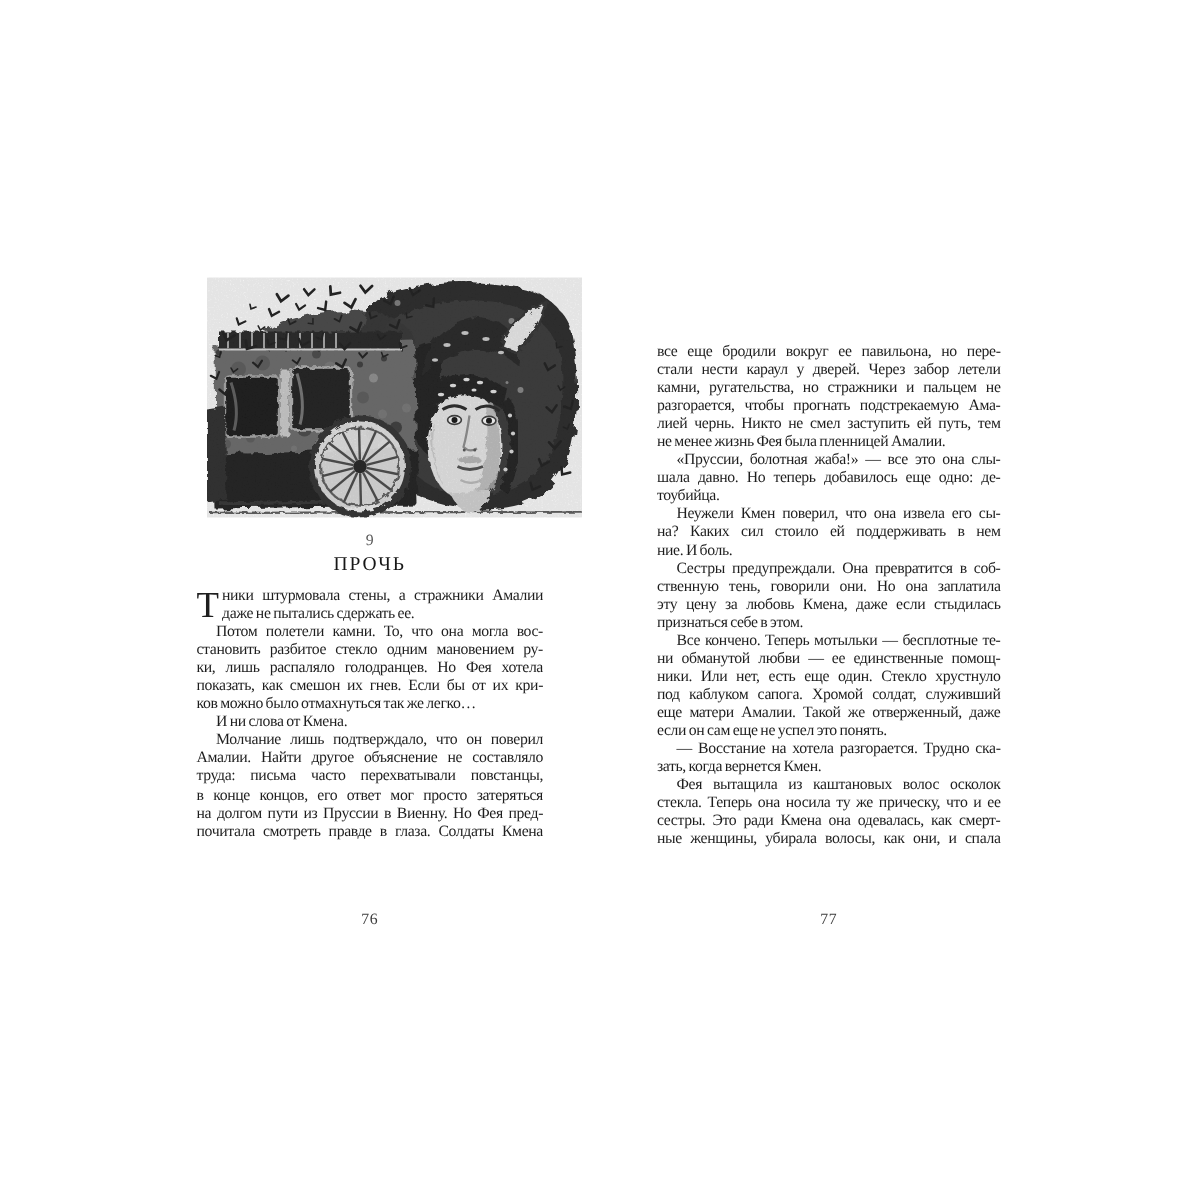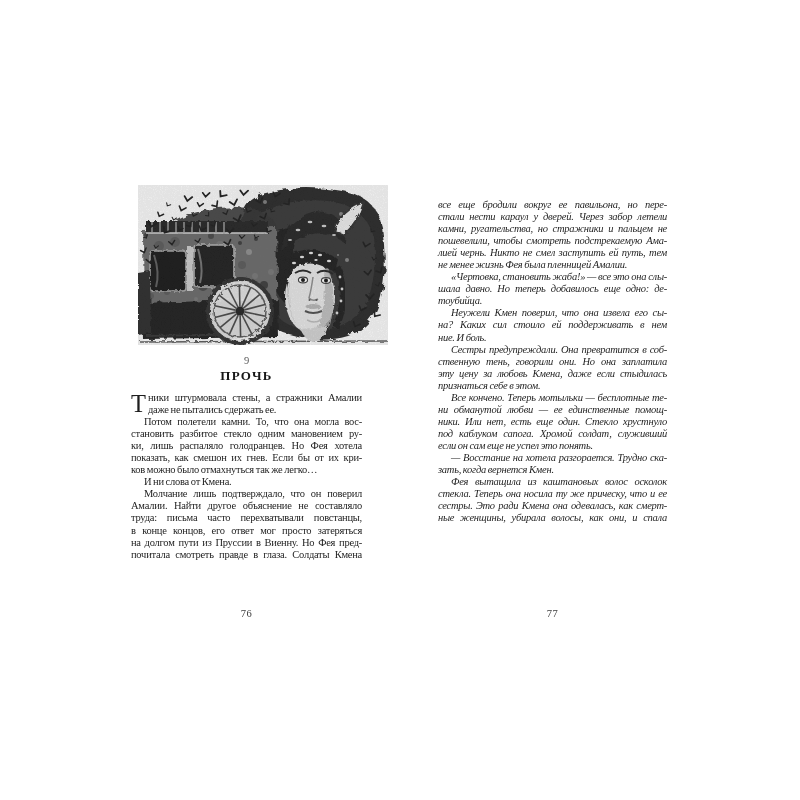--- a/index.html
+++ b/index.html
@@ -12,30 +12,30 @@
   #right-page{left:438px;width:229px;}
 
   .illustration{position:absolute;top:185px;left:7px;width:250px;height:160px;}
 
   .chapter-number{
     position:absolute;top:355px;left:0;right:0;text-align:center;
     font-size:10.5px;color:#5a5a5a;
   }
   .chapter-title{
     position:absolute;top:368px;left:0;right:0;text-align:center;margin:0;
-    font-size:13px;font-weight:bold;letter-spacing:1.3px;color:#171717;
+    font-size:13px;font-weight:normal;letter-spacing:1.3px;color:#171717;
   }
 
   .body-text{
     position:absolute;left:0;right:0;
     color:#1e1e1e;font-size:10.5px;line-height:12.05px;
     letter-spacing:-0.25px;word-spacing:-0.6px;
   }
   #left-body{top:392px;}
-  #right-body{top:199px;font-style:italic;}
+  #right-body{top:229px;}
 
   .para{margin:0;}
   .line{
     height:12.05px;white-space:nowrap;
     text-align:justify;text-align-last:justify;
   }
   .line.last{text-align-last:left;}
   .para.indent .line:first-child{text-indent:13px;}
   .para.dropcap{position:relative;}
   .para.dropcap .line{padding-left:17px;}
@@ -337,45 +337,46 @@
 
     <div class="page-number">76</div>
   </div>
 
   <div class="page" id="right-page">
     <div class="body-text" id="right-body">
         <div class="para plain">
           <div class="line">все еще бродили вокруг ее павильона, но пере-</div>
           <div class="line">стали нести караул у дверей. Через забор летели</div>
           <div class="line">камни, ругательства, но стражники и пальцем не</div>
-          <div class="line">пошевелили, чтобы смотреть подстрекаемую Ама-</div>
+          <div class="line">разгорается, чтобы прогнать подстрекаемую Ама-</div>
           <div class="line">лией чернь. Никто не смел заступить ей путь, тем</div>
           <div class="line last">не менее жизнь Фея была пленницей Амалии.</div>
         </div>
         <div class="para indent">
-          <div class="line">«Чертовка, становить жаба!» — все это она слы-</div>
+          <div class="line">«Пруссии, болотная жаба!» — все это она слы-</div>
           <div class="line">шала давно. Но теперь добавилось еще одно: де-</div>
           <div class="line last">тоубийца.</div>
         </div>
         <div class="para indent">
           <div class="line">Неужели Кмен поверил, что она извела его сы-</div>
           <div class="line">на? Каких сил стоило ей поддерживать в нем</div>
           <div class="line last">ние. И боль.</div>
         </div>
         <div class="para indent">
           <div class="line">Сестры предупреждали. Она превратится в соб-</div>
           <div class="line">ственную тень, говорили они. Но она заплатила</div>
           <div class="line">эту цену за любовь Кмена, даже если стыдилась</div>
           <div class="line last">признаться себе в этом.</div>
         </div>
         <div class="para indent">
           <div class="line">Все кончено. Теперь мотыльки — бесплотные те-</div>
           <div class="line">ни обманутой любви — ее единственные помощ-</div>
           <div class="line">ники. Или нет, есть еще один. Стекло хрустнуло</div>
           <div class="line">под каблуком сапога. Хромой солдат, служивший</div>
+          <div class="line">еще матери Амалии. Такой же отверженный, даже</div>
           <div class="line last">если он сам еще не успел это понять.</div>
         </div>
         <div class="para indent">
           <div class="line">— Восстание на хотела разгорается. Трудно ска-</div>
           <div class="line last">зать, когда вернется Кмен.</div>
         </div>
         <div class="para indent">
           <div class="line">Фея вытащила из каштановых волос осколок</div>
           <div class="line">стекла. Теперь она носила ту же прическу, что и ее</div>
           <div class="line">сестры. Это ради Кмена она одевалась, как смерт-</div>

